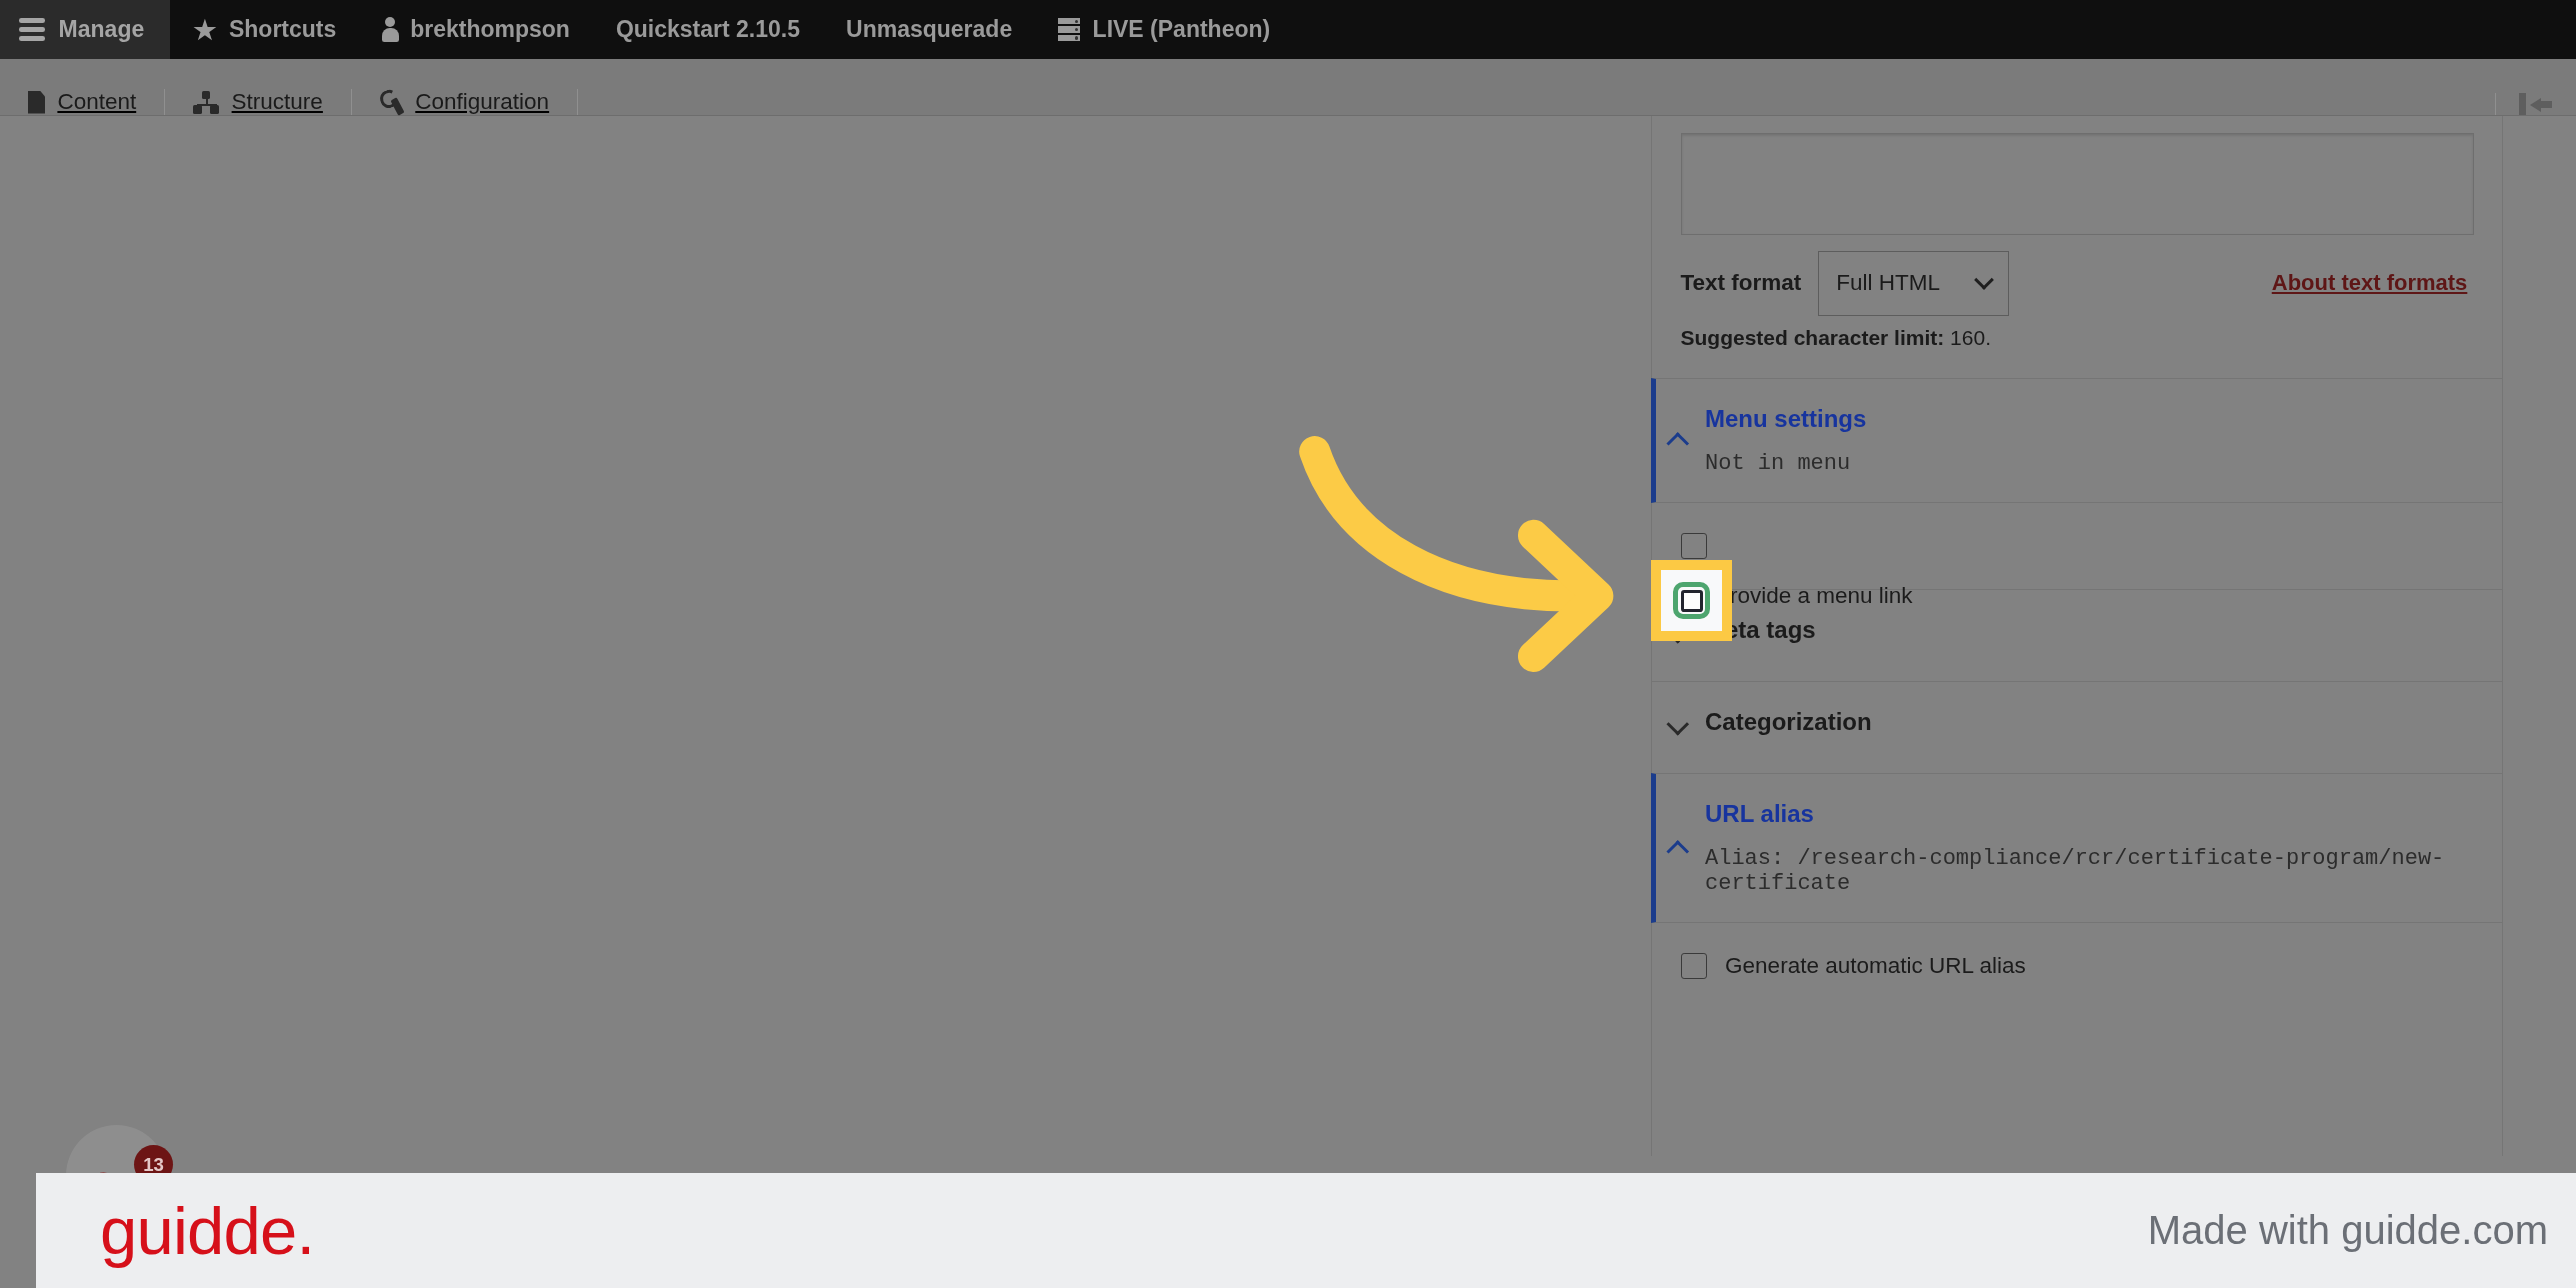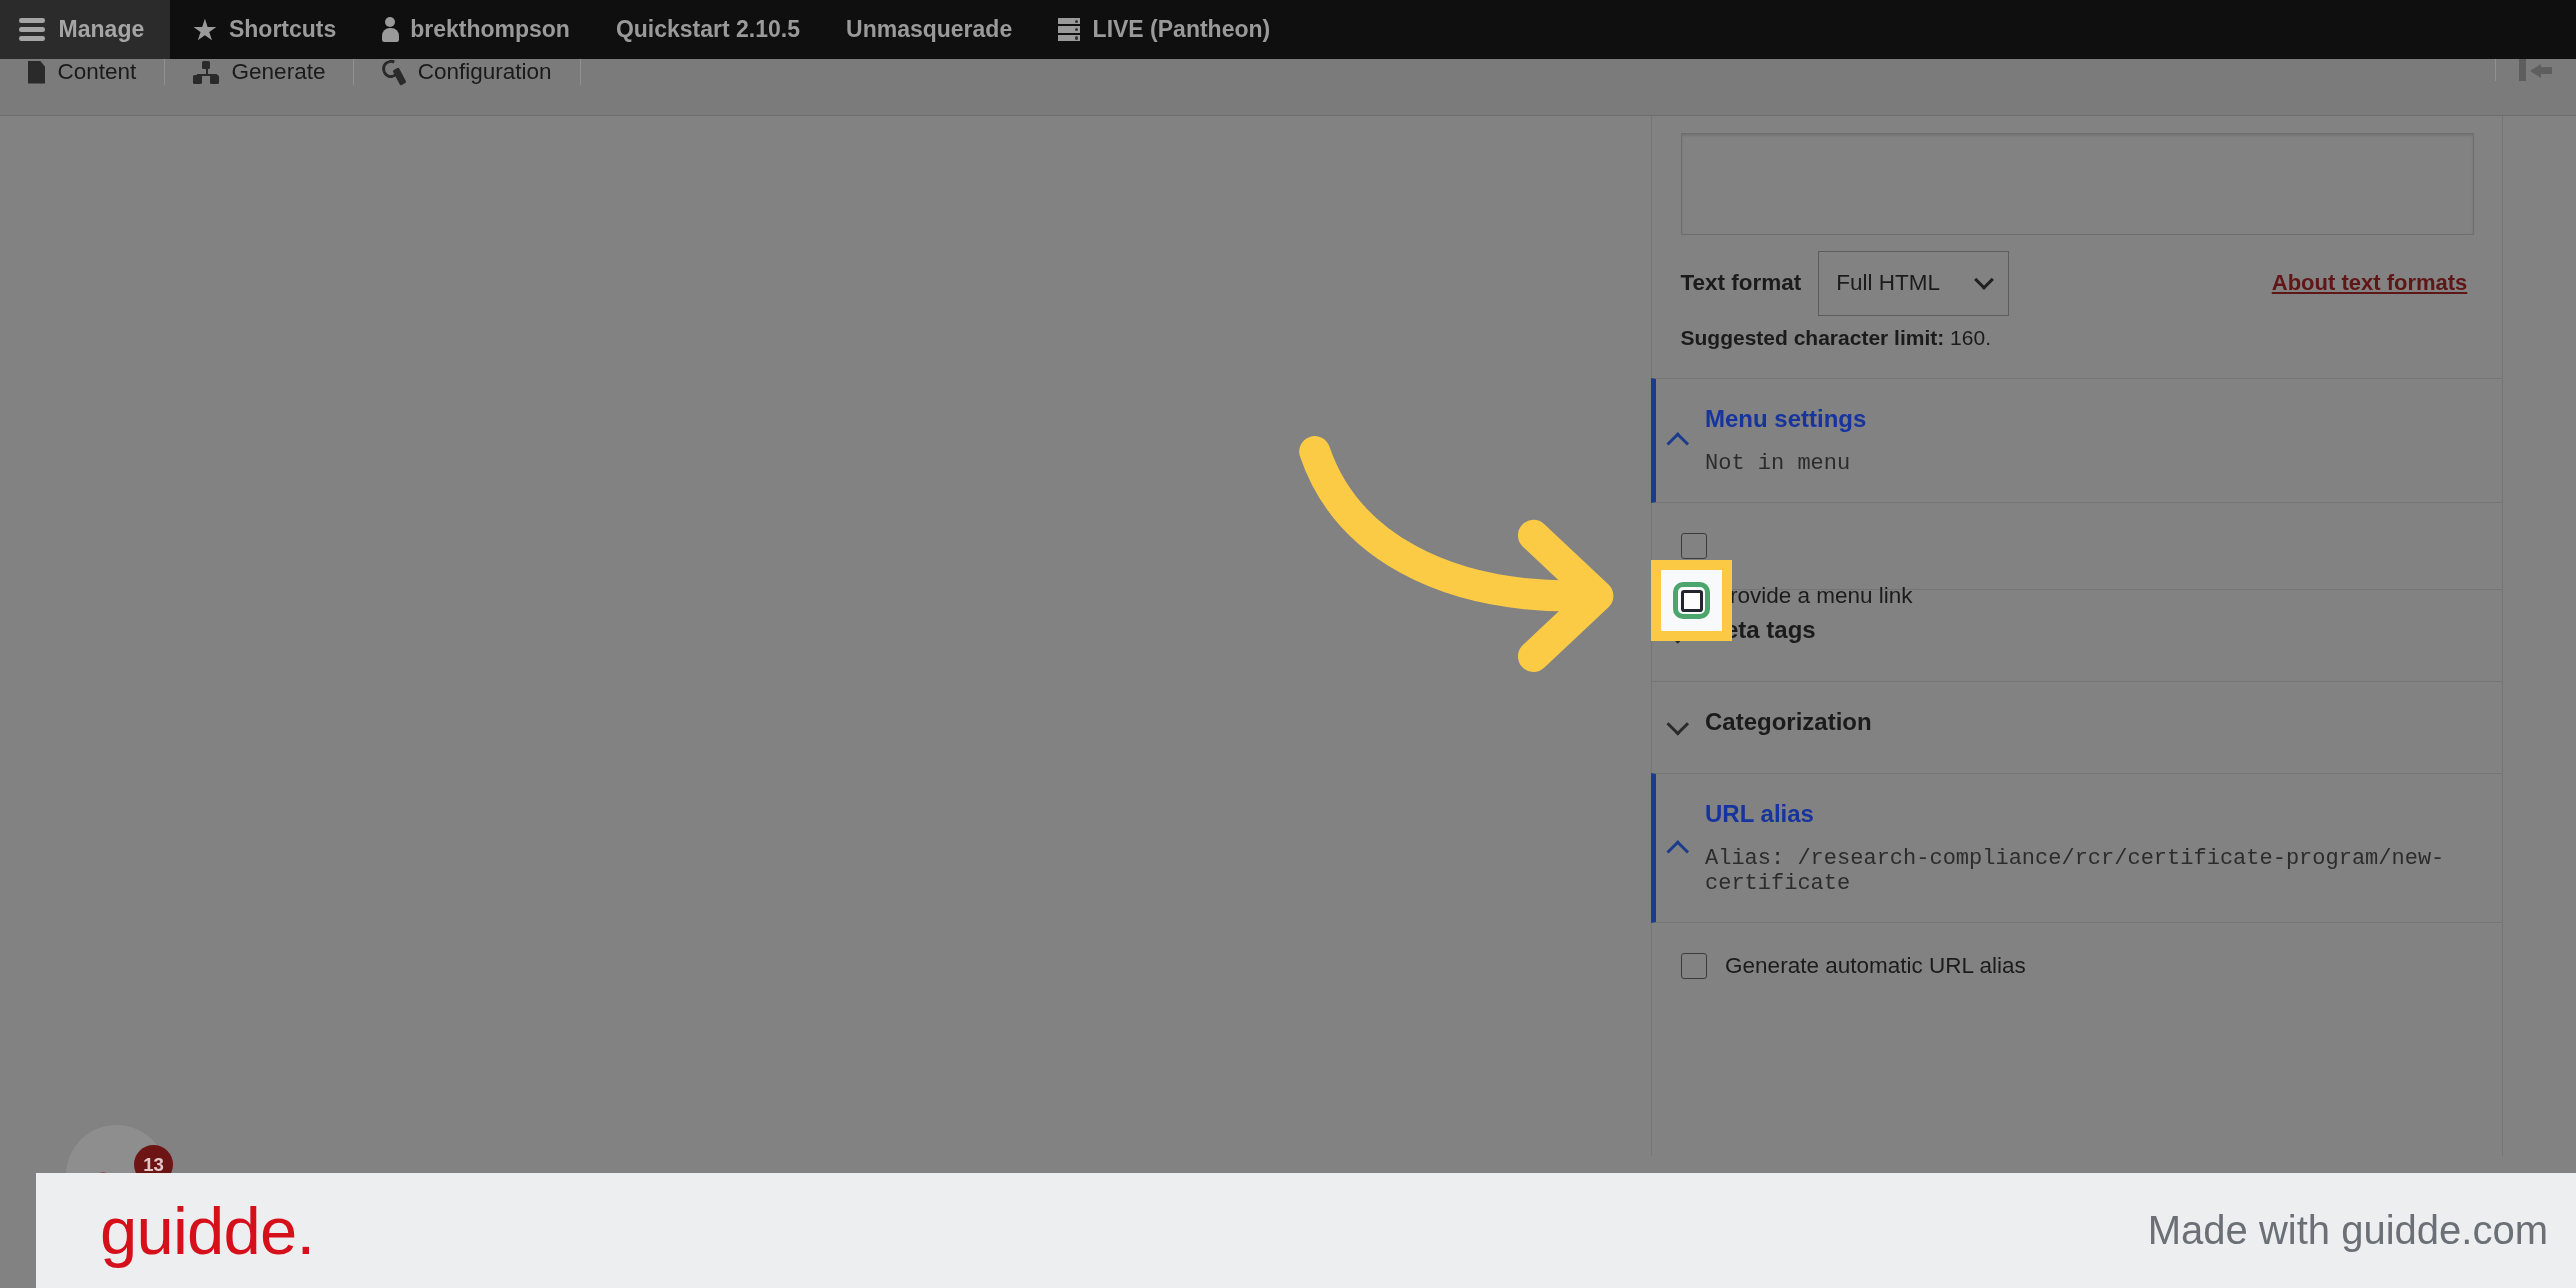--- a/index.html
+++ b/index.html
@@ -62,22 +62,23 @@
   }
   .server-icon { width: 22px; height: 23px; display: flex; flex-direction: column; justify-content: space-between; }
   .server-icon i { display: block; height: 6.2px; background: #9a9a9a; position: relative; }
   .server-icon i::after { content:""; position:absolute; right:2.3px; top:1.6px; width:3.1px;height:3.1px;background:#333;border-radius:50%; }
 
   
   .admin-subbar {
     position: absolute; top: 59px; left: 0;
     width: 2576px; height: 57px;
     background: #7b7b7b;
-    display: flex; align-items: flex-start;
+    display: flex; align-items: flex-end;
     border-bottom: 0.8px solid #6d6d6d;
+    text-decoration: underline;
   }
   .sb-item {
     display: flex; align-items: center;
     gap: 12.4px;
     padding: 0 28px;
     color: #1a1a1a;
     font-size: 22.5px;
     border-right: 0.8px solid #909090;
     cursor: pointer;
     white-space: nowrap;
@@ -377,21 +378,21 @@
     <div class="sb-item">
       <span class="struct-icon">
         <b></b>
           <b></b>
           <b></b>
           <s></s>
           <s></s>
           <s></s>
           <s></s>
       </span>
-      <span>Generate</span>
+      <span>Structure</span>
     </div>
     <div class="sb-item">
       <span class="wrench-icon"></span>
       <span>Configuration</span>
     </div>
     <div class="sb-right">
       <span class="collapse-icon">
         <span class="bar"></span>
           <span class="arr"></span>
           <span class="tail"></span>

